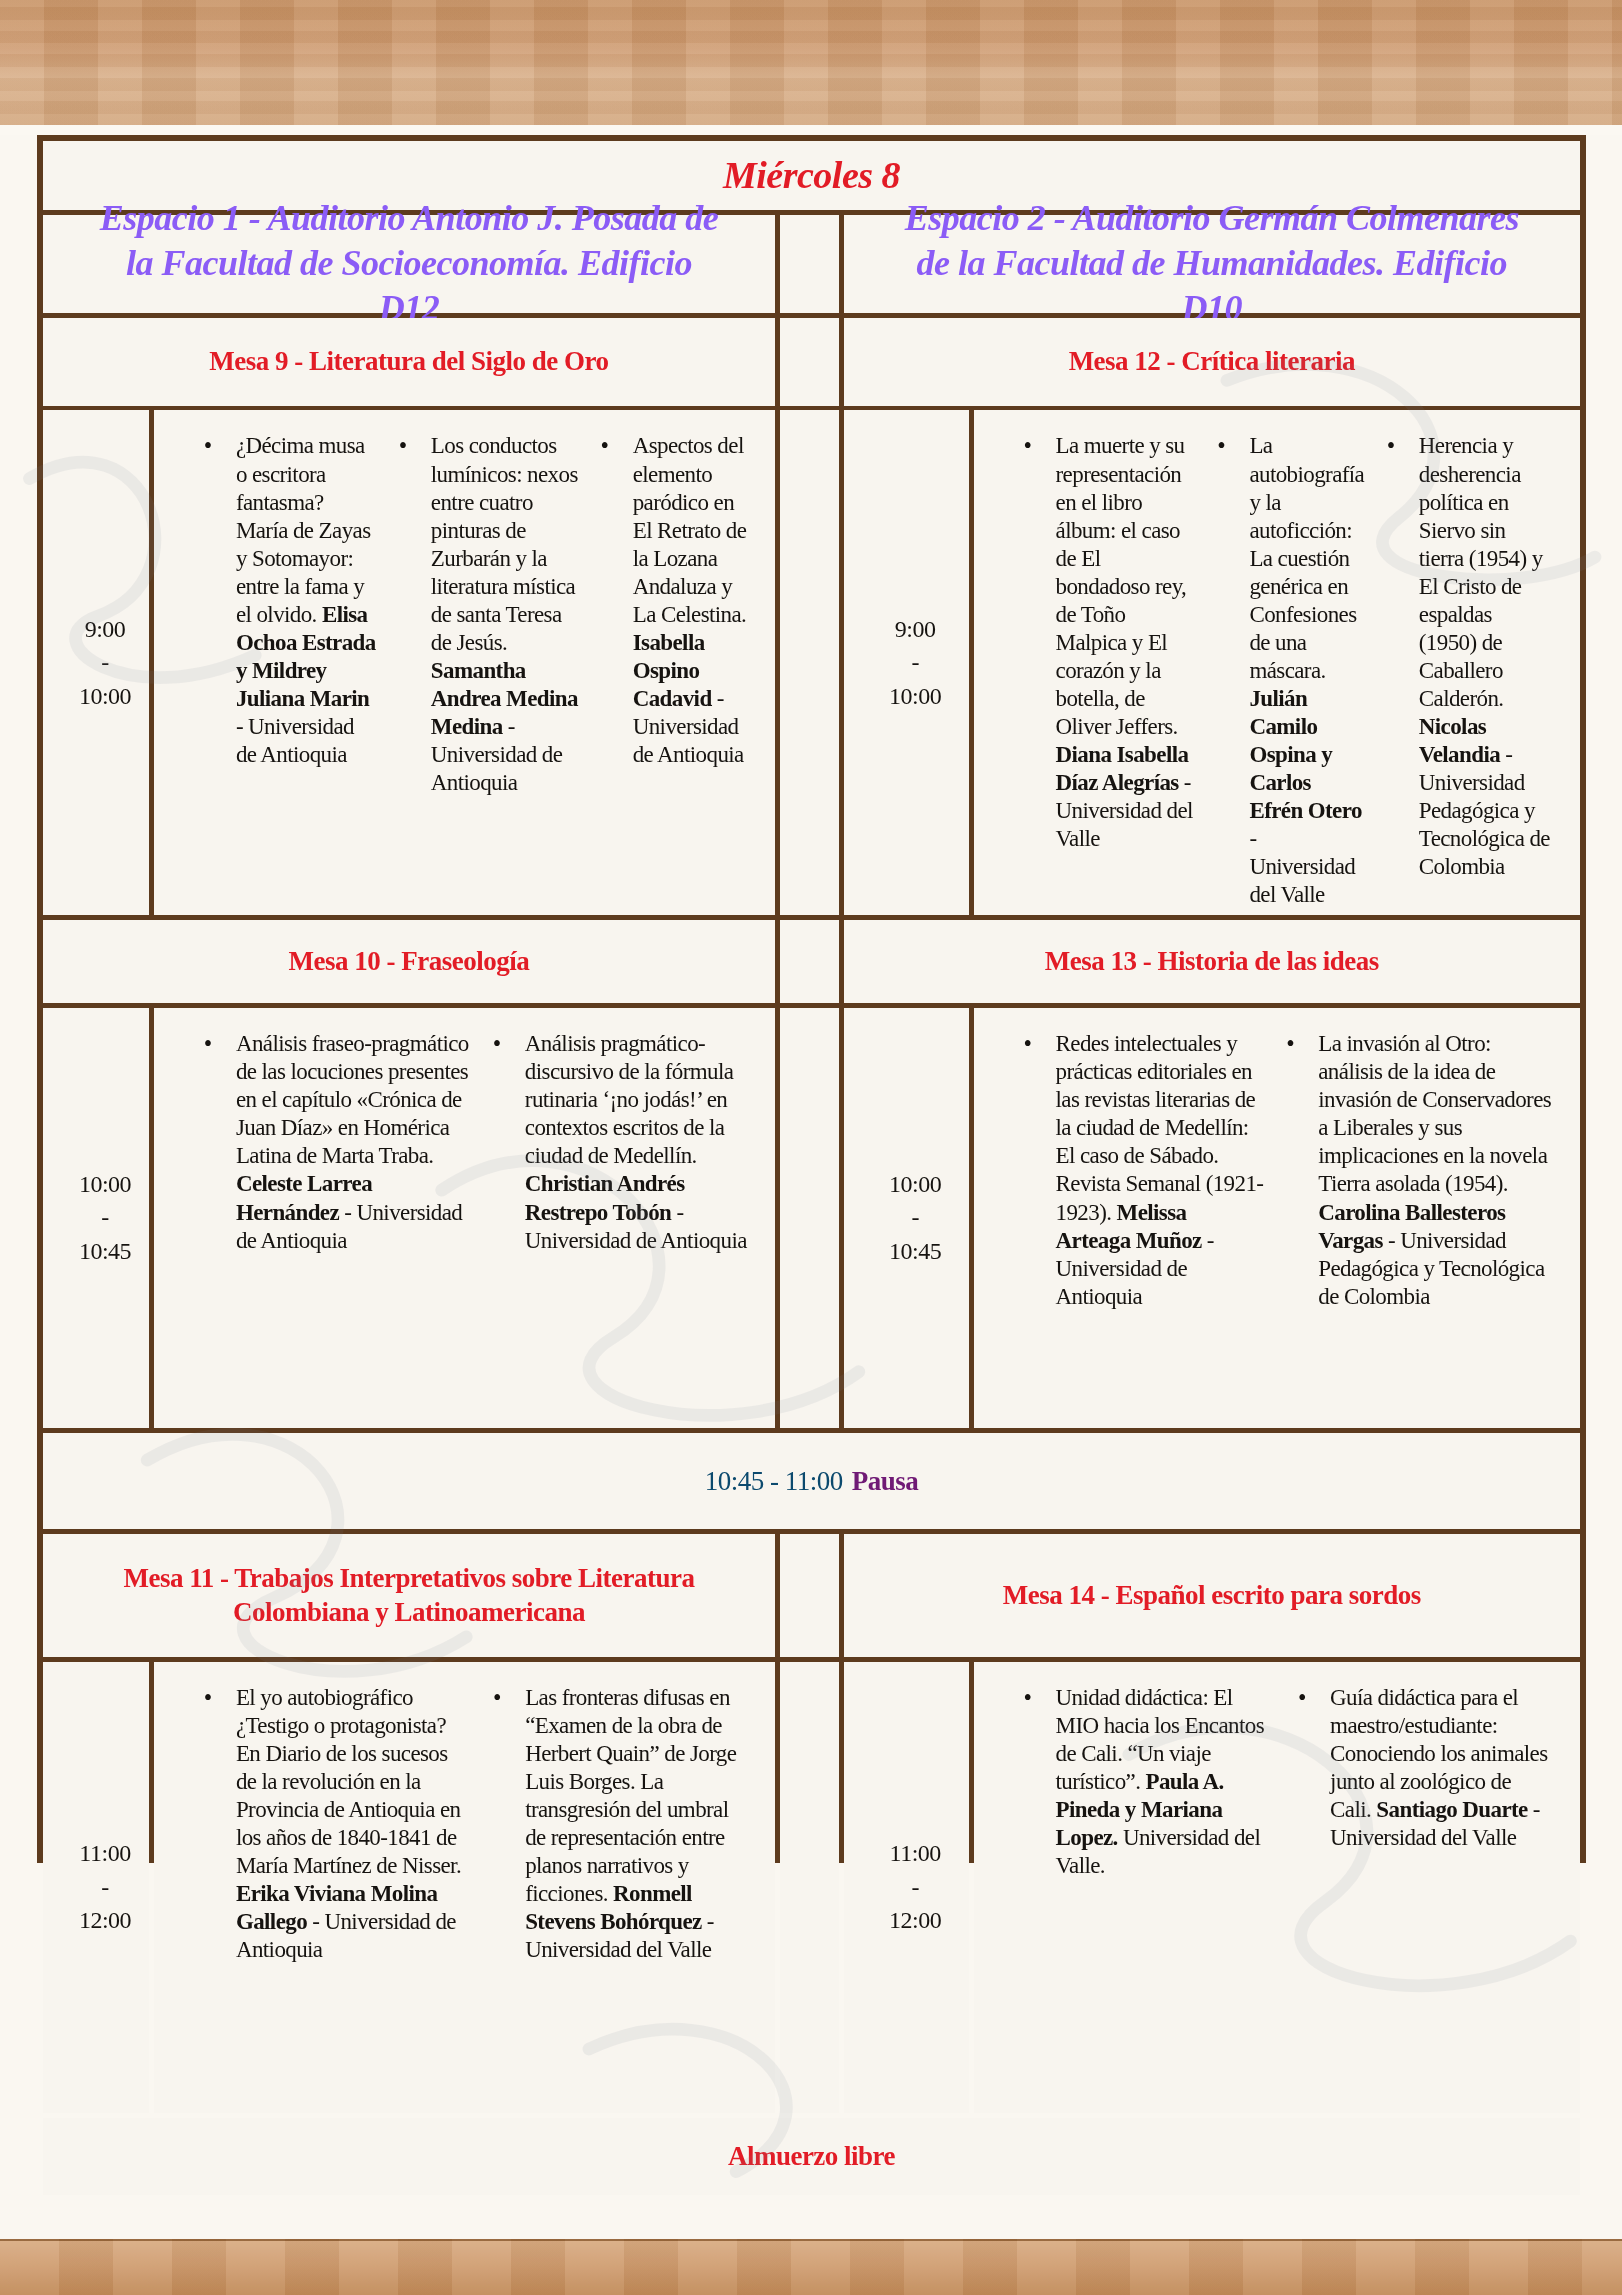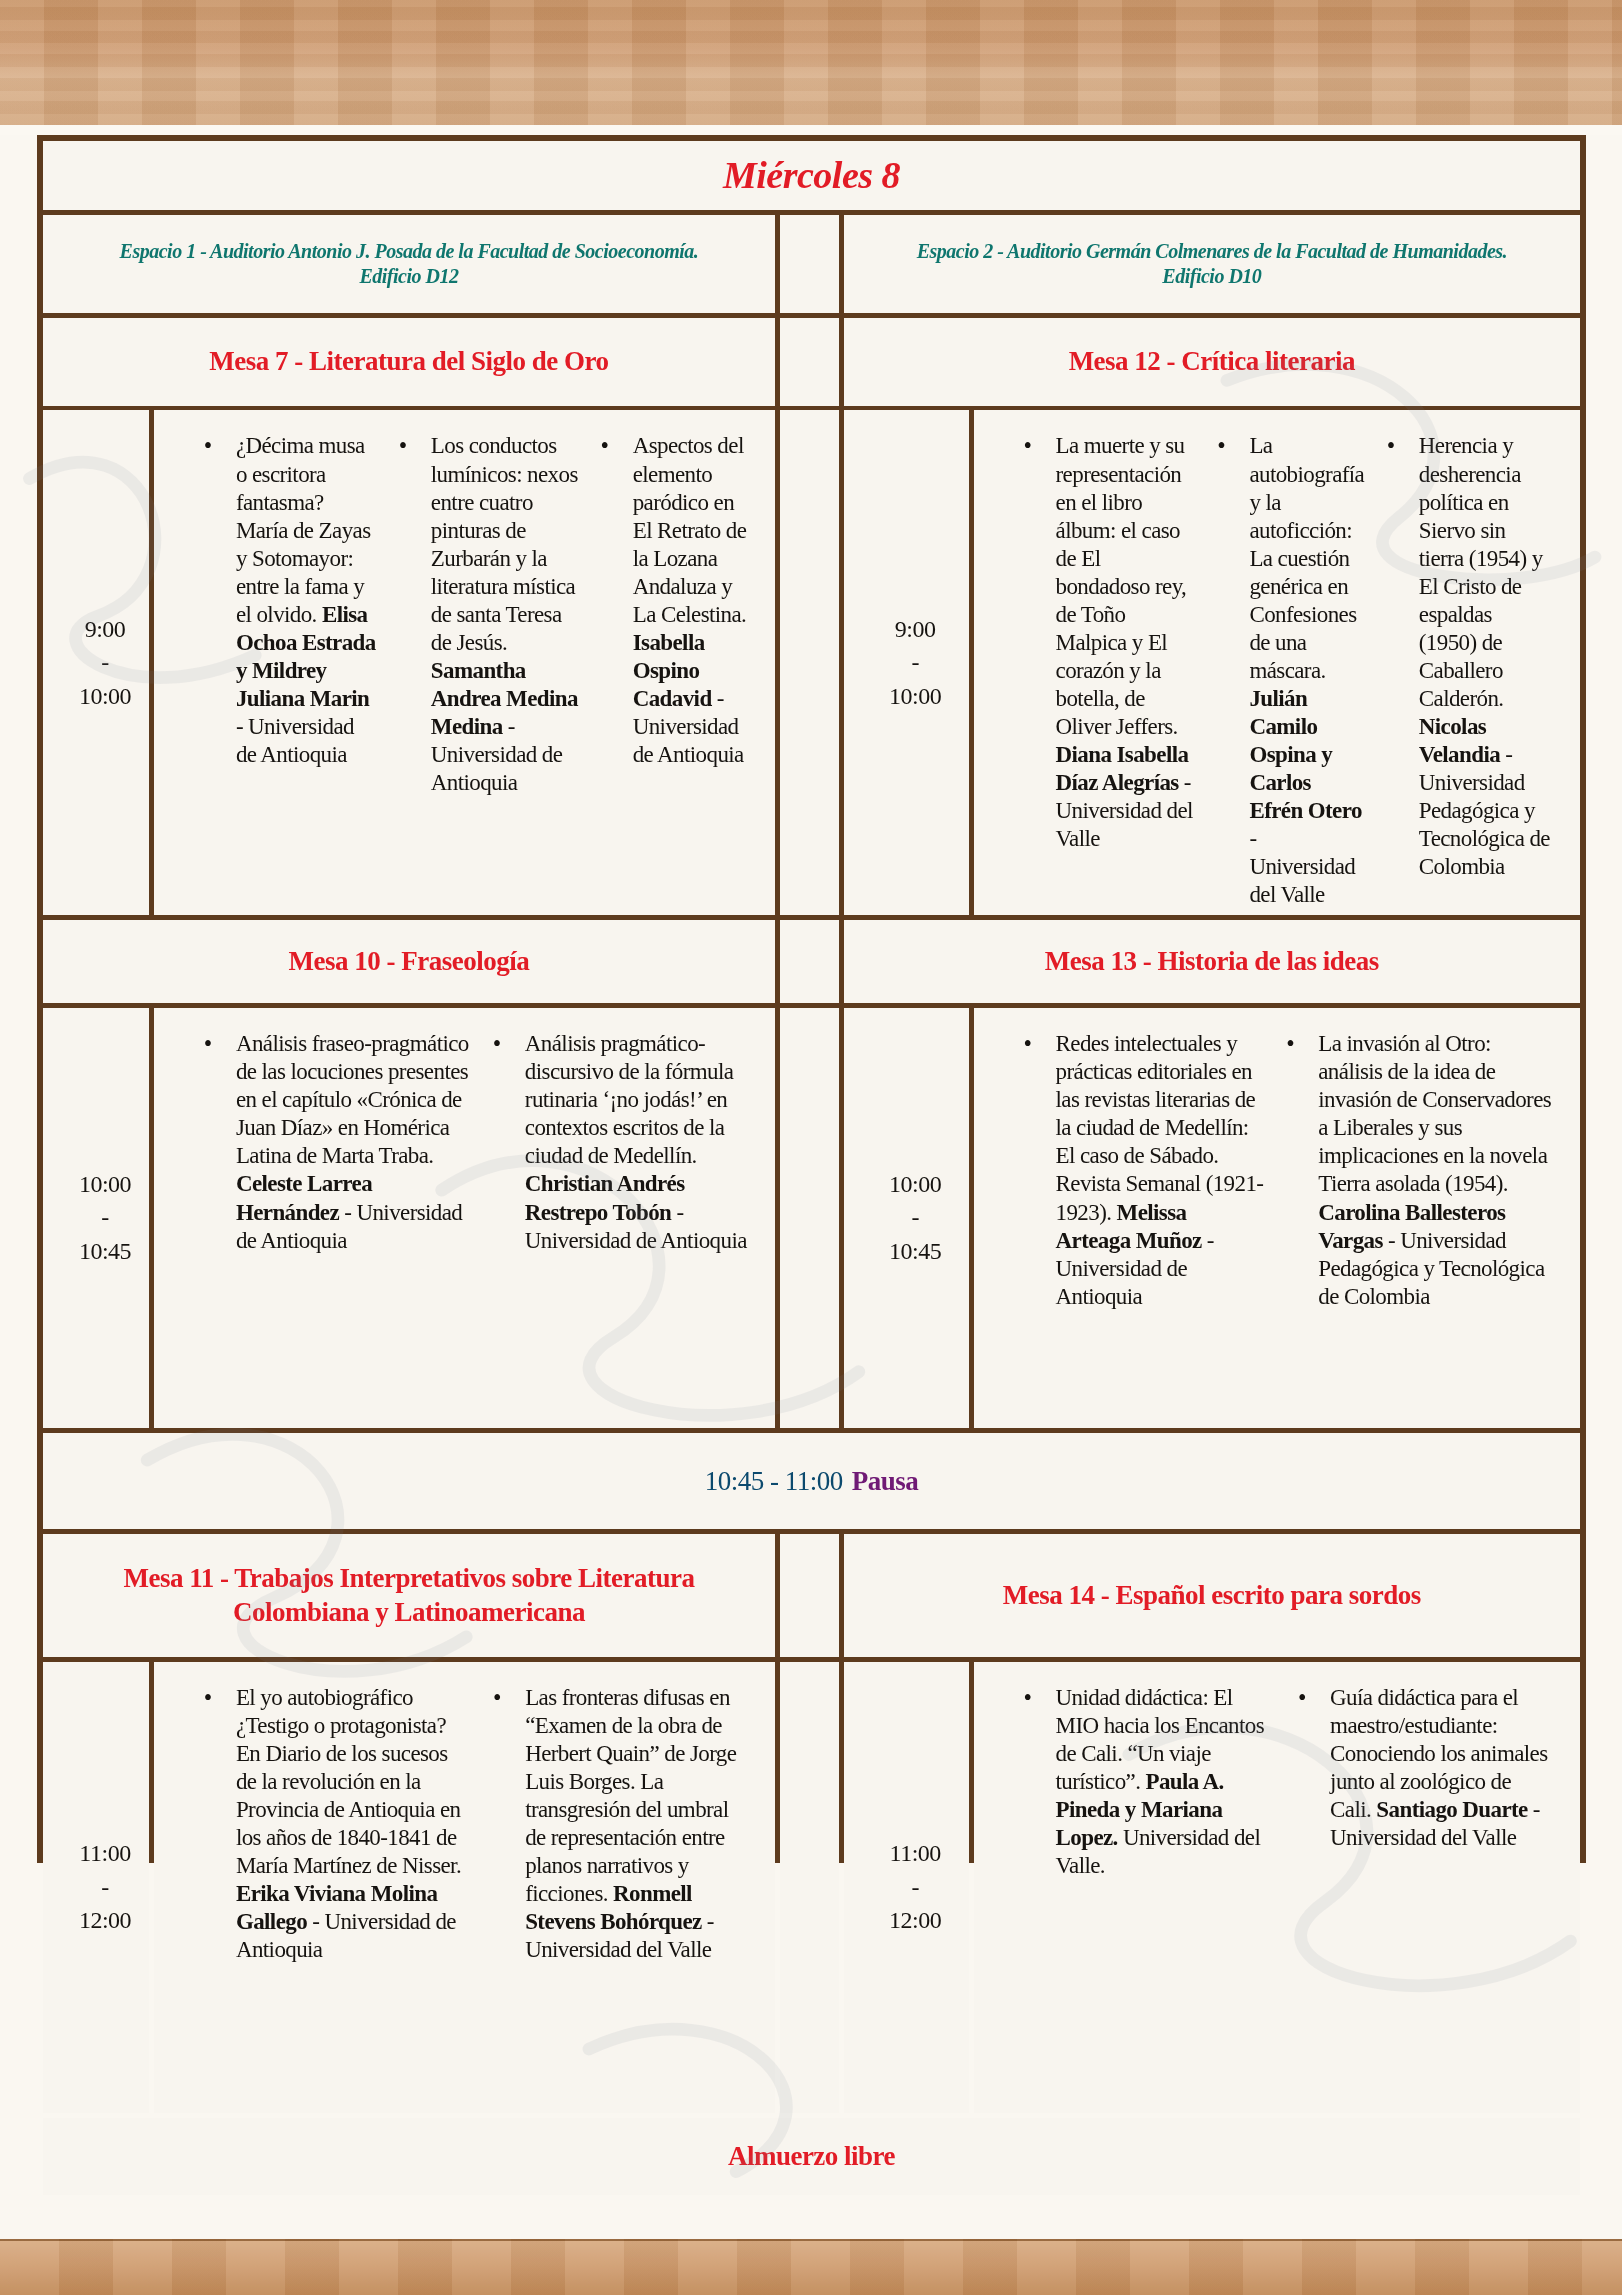--- a/index.html
+++ b/index.html
@@ -51,21 +51,21 @@
   .c-talks-l{grid-column:2/3;}
   .c-time-r{grid-column:4/5;}
   .c-talks-r{grid-column:5/6;}
   .center{display:flex;align-items:center;justify-content:center;text-align:center;}
   
   .day-title{
     color:#e21c26;font-size:38px;font-weight:bold;font-style:italic;
     letter-spacing:-0.5px;
   }
   .espacio{
-    font-size:20px;font-weight:bold;font-style:italic;color:#0f766e;
+    font-size:36px;font-weight:bold;font-style:italic;color:#8b5cf6;
     padding:4.9px 54px;line-height:1.25;letter-spacing:-0.5px;
   }
   .mesa{
     color:#e21c26;font-size:27px;font-weight:bold;
     padding:4.9px 39px;line-height:1.25;letter-spacing:-0.5px;
   }
   .time{
     display:flex;flex-direction:column;align-items:center;justify-content:center;
     font-size:24px;color:#161310;line-height:1.4;letter-spacing:-0.5px;text-align:center;padding-left:18px;
   }
@@ -115,21 +115,21 @@
 
     <div class="cell center r2 left-pair">
       <span class="espacio">Espacio 1 - Auditorio Antonio J. Posada de la Facultad de Socioeconomía. Edificio D12</span>
     </div>
     <div class="cell r2 gap-col"></div>
     <div class="cell center r2 right-pair">
       <span class="espacio">Espacio 2 - Auditorio Germán Colmenares de la Facultad de Humanidades. Edificio D10</span>
     </div>
 
     <div class="cell center r3 left-pair">
-      <span class="mesa">Mesa 7 - Literatura del Siglo de Oro</span>
+      <span class="mesa">Mesa 9 - Literatura del Siglo de Oro</span>
     </div>
     <div class="cell r3 gap-col"></div>
     <div class="cell center r3 right-pair">
       <span class="mesa">Mesa 12 - Crítica literaria</span>
     </div>
 
     <div class="cell time r4 c-time-l">
       <span>9:00</span>
       <span>-</span>
       <span>10:00</span>

